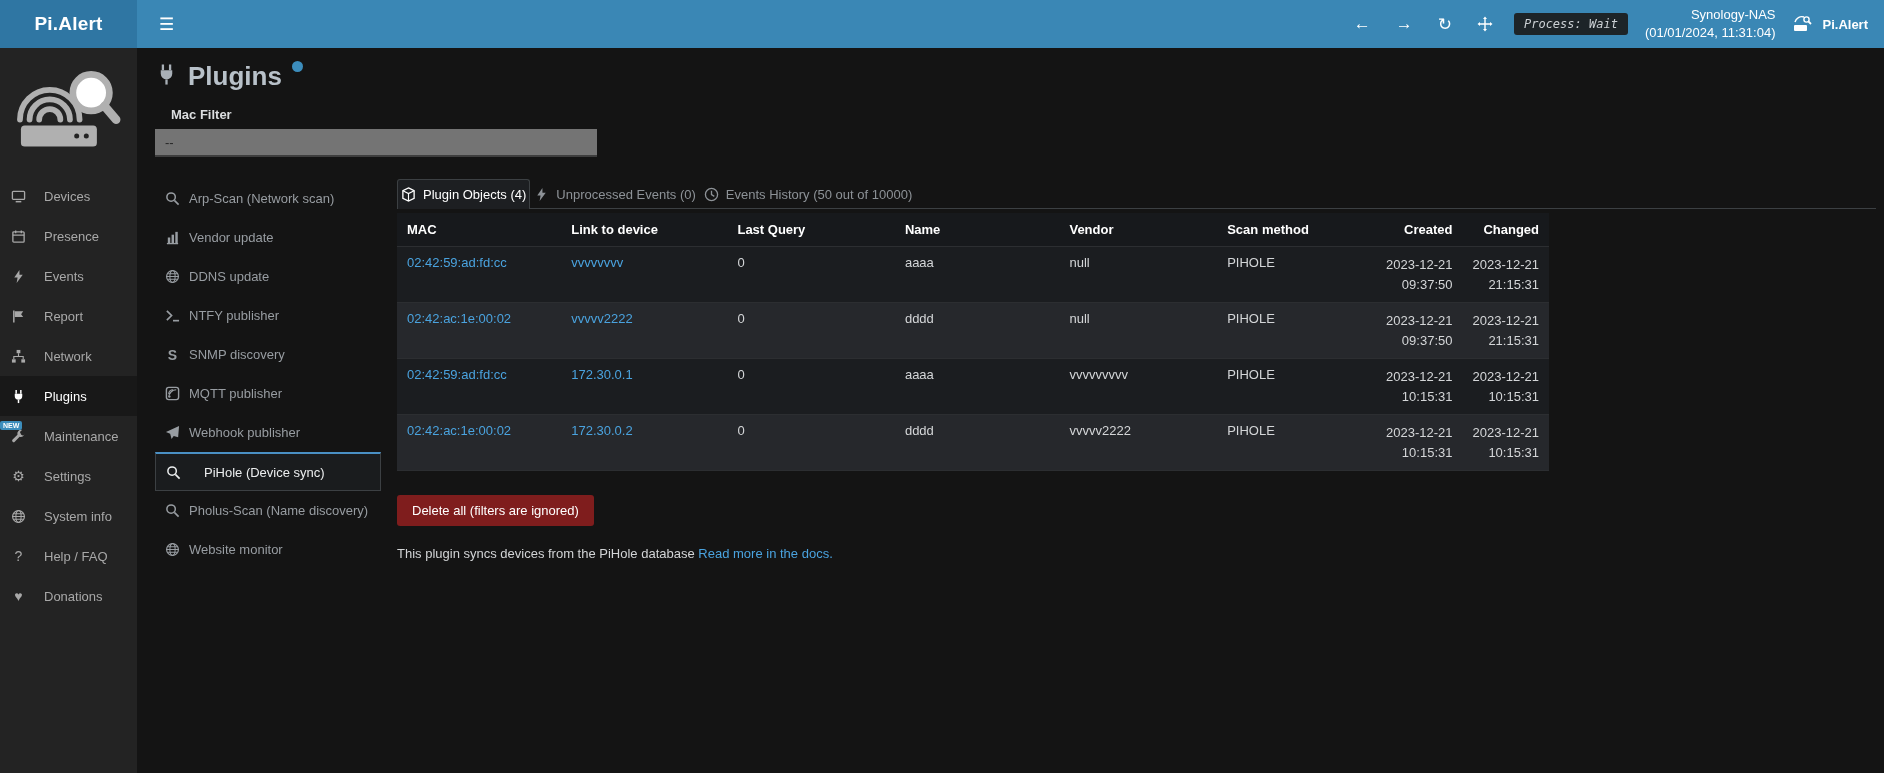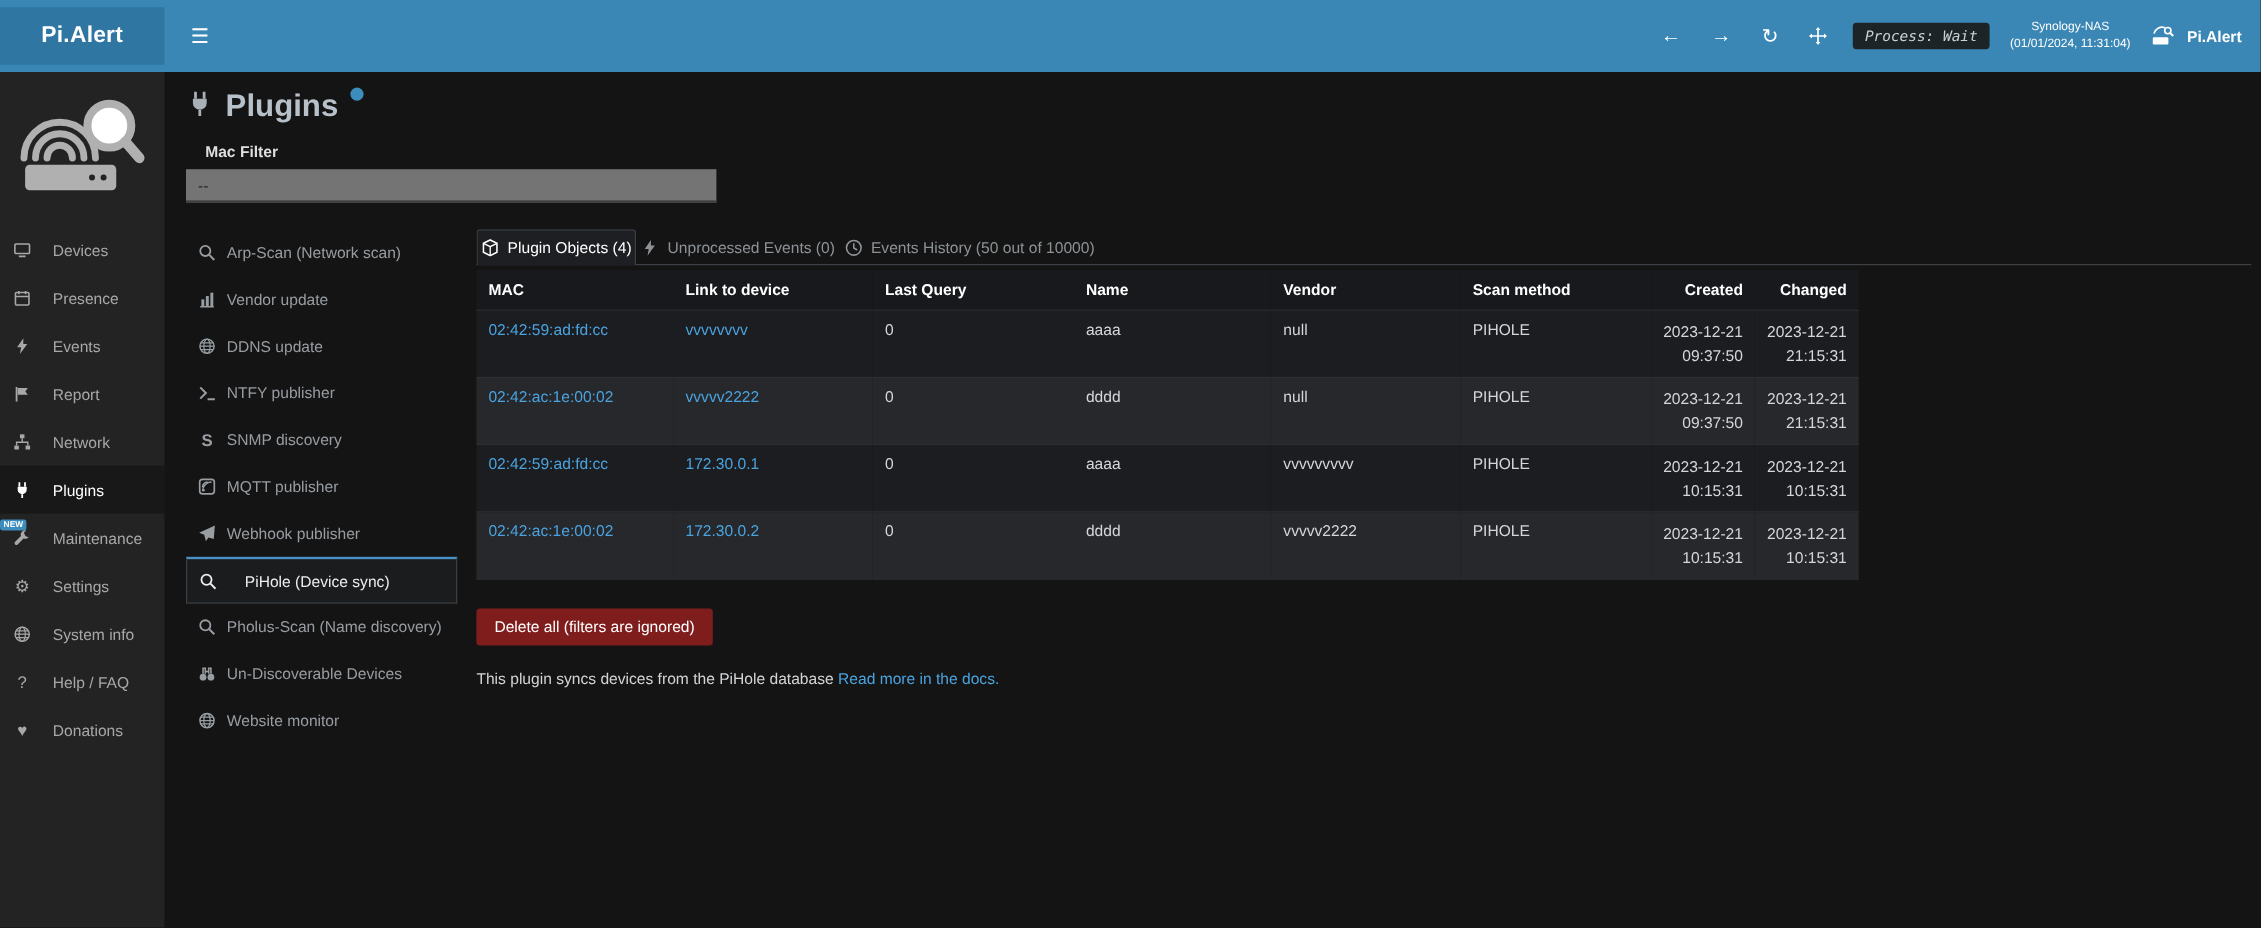--- a/index.html
+++ b/index.html
@@ -4,30 +4,30 @@
 <style>
   * { box-sizing: border-box; }
   html,body { margin:0; padding:0; }
   body {
     width:1884px; height:773px; overflow:hidden;
     background:#141414;
     font-family:"Liberation Sans","DejaVu Sans",sans-serif;
     -webkit-font-smoothing:antialiased;
   }
   
-  .topbar { height:60px; background:#3a87b5; display:flex; align-items:center; color:#fff; }
+  .topbar { height:48px; background:#3a87b5; display:flex; align-items:center; color:#fff; }
   .brand-box { width:137px; height:48px; background:#2f76a3; display:flex; align-items:center; justify-content:center;
                font-size:19px; font-weight:bold; letter-spacing:.2px; cursor:pointer; }
   .hamburger { margin-left:14px; font-size:17px; background:none; border:none; color:#fff; cursor:pointer; padding:4px 8px; }
   .topbar-right { margin-left:auto; display:flex; align-items:center; gap:17px; padding-right:16px; }
   .nav-ico { font-size:17px; color:#fff; cursor:pointer; background:none; border:none; padding:2px 4px; }
   .nav-ico svg { width:16px; height:16px; display:block; }
   .process-badge { font-family:"DejaVu Sans Mono","Liberation Mono",monospace; font-size:12px;
                    background:#1d2428; color:#ccd1d5; padding:4px 10px; border-radius:3px;font-style:italic; }
-  .host-block { text-align:center; font-size:10px; line-height:1.4; }
+  .host-block { text-align:right; font-size:13px; line-height:1.4; }
   .right-brand { display:flex; align-items:center; gap:8px; font-weight:bold; font-size:13px; }
   .right-brand svg { width:22px; height:18px; }
 
   
   .shell { display:flex; height:725px; }
   .sidebar { width:137px; flex-shrink:0; background:#232323; }
   .logo-wrap { padding:12px 0 16px; display:flex; justify-content:center; }
   .side-menu { list-style:none; margin:0; padding:0; }
   .side-item { height:40px; display:flex; align-items:center; gap:18px; padding:0 11px;
                color:#a8a8a8; font-size:13px; position:relative; cursor:pointer; }
@@ -275,28 +275,20 @@
               <path d="M10 10l4.5 4.5" stroke="currentColor" stroke-width="1.8"></path>
             </svg>
           <span>PiHole (Device sync)</span>
         </div>
         <div class="pitem">
           <svg class="svgi" viewBox="0 0 16 16">
               <circle cx="6.5" cy="6.5" r="4.5" fill="none" stroke="currentColor" stroke-width="1.6"></circle>
               <path d="M10 10l4.5 4.5" stroke="currentColor" stroke-width="1.8"></path>
             </svg>
           <span>Pholus-Scan (Name discovery)</span>
-        </div>
-        <div class="pitem">
-          <svg class="svgi" viewBox="0 0 16 16">
-              <circle cx="4.5" cy="11" r="3" fill="currentColor"></circle>
-              <circle cx="11.5" cy="11" r="3" fill="currentColor"></circle>
-              <path d="M4.5 8V3h2v5M9.5 8V3h2v5M7 6h2" stroke="currentColor" stroke-width="1.4" fill="none"></path>
-            </svg>
-          <span>Un-Discoverable Devices</span>
         </div>
         <div class="pitem">
           <svg class="svgi" viewBox="0 0 16 16">
               <circle cx="8" cy="8" r="6.3" fill="none" stroke="currentColor" stroke-width="1.3"></circle>
               <ellipse cx="8" cy="8" rx="2.8" ry="6.3" fill="none" stroke="currentColor" stroke-width="1.1"></ellipse>
               <path d="M1.8 8h12.4M2.6 5h10.8M2.6 11h10.8" stroke="currentColor" stroke-width="1.1" fill="none"></path>
             </svg>
           <span>Website monitor</span>
         </div>
       </div>

